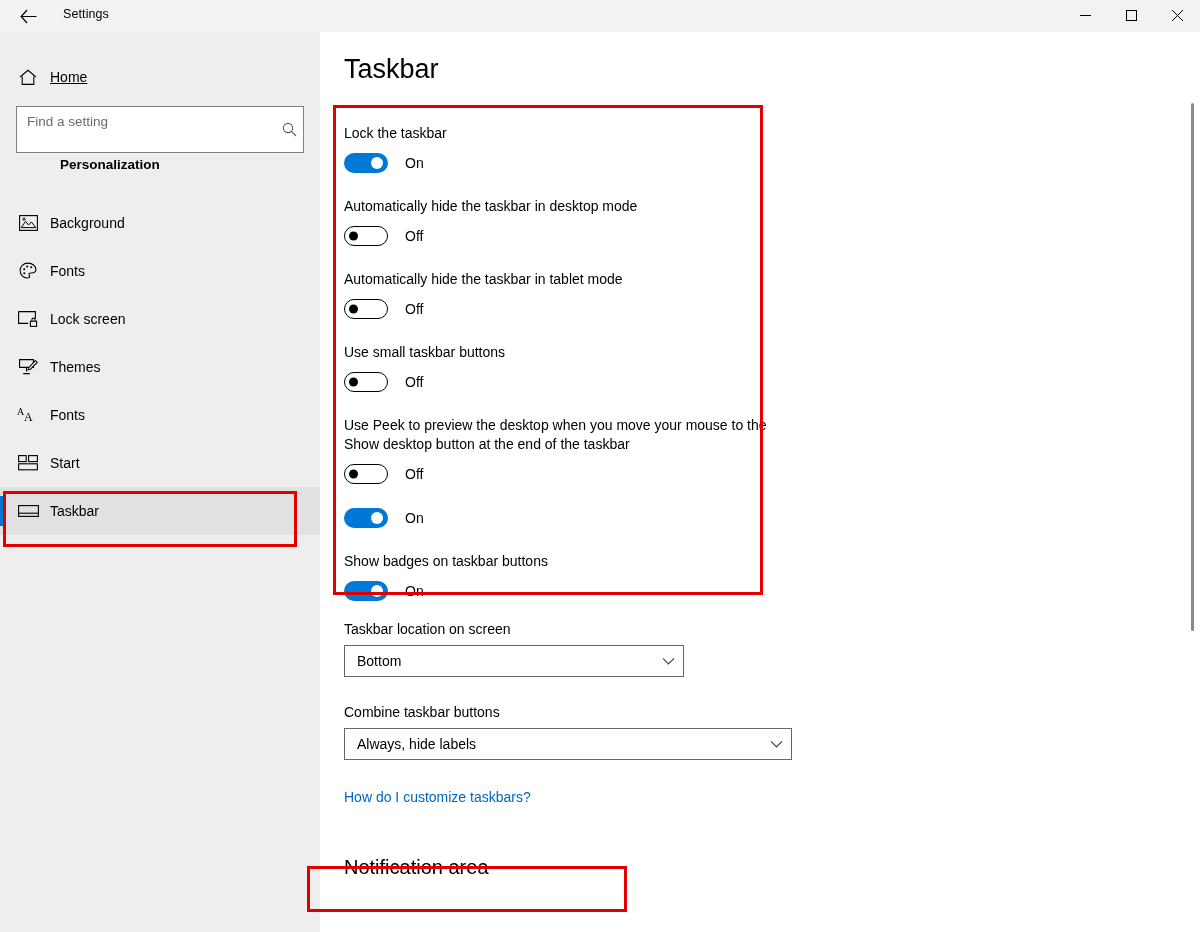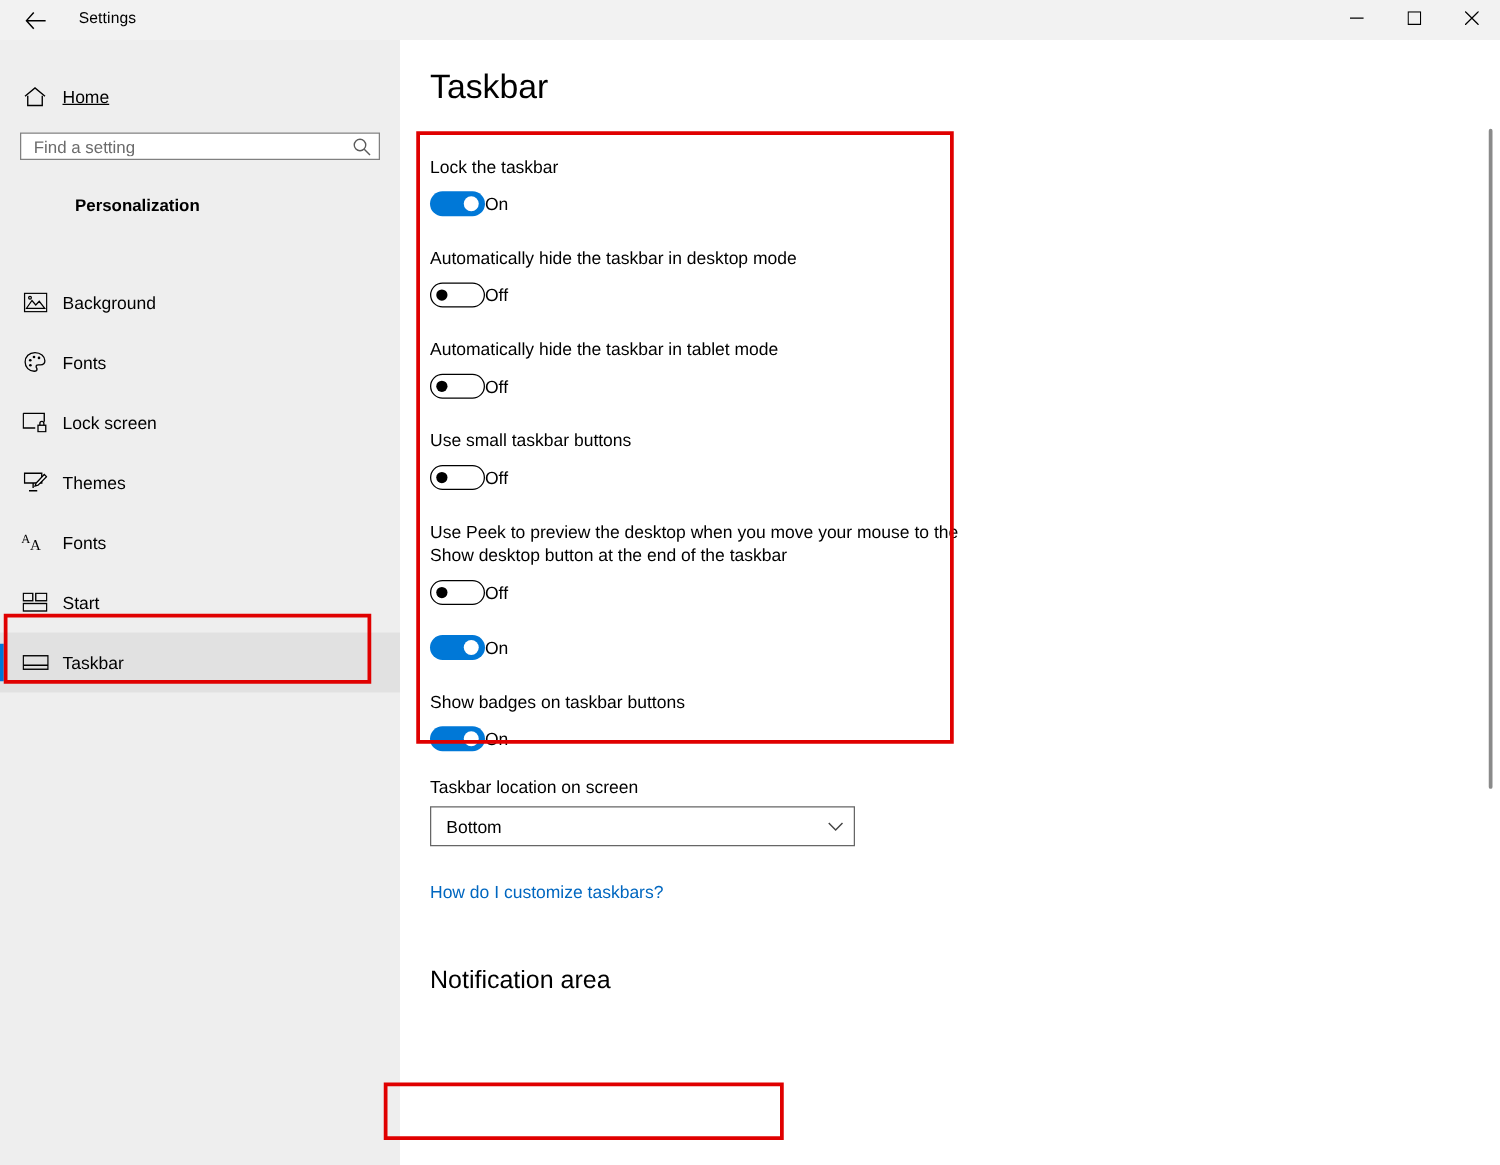--- a/index.html
+++ b/index.html
@@ -42,38 +42,38 @@
     background: #eeeeee;
   }
   .home-row {
     position: absolute; left: 0; top: 26px; width: 320px; height: 38px;
     display: flex; align-items: center; cursor: pointer;
   }
   .home-icon { width: 24px; margin-left: 16px; display: flex; justify-content: center; }
   .home-label { margin-left: 10px; font-size: 14px; color: #000; text-decoration: underline; }
 
   .searchbox {
-    position: absolute; left: 16px; top: 74px; width: 288px; height: 22px;
+    position: absolute; left: 16px; top: 74px; width: 288px; height: 47px;
     border: 1px solid #808080; background: #ffffff;
-    display: flex; align-items: center;
+    display: flex; 
   }
   .searchbox input {
     flex: 1; border: none; outline: none; height: 28px;
     padding-left: 10px; font-size: 13.5px; color: #222;
     font-family: "Liberation Sans", sans-serif; background: transparent;
   }
   .searchbox input::placeholder { color: #6b6b6b; }
   .search-icon { width: 28px; display: flex; align-items: center; justify-content: center; }
 
   .section-head {
     position: absolute; left: 16px; top: 125px;
     font-size: 13.5px; font-weight: bold; color: #000; padding-left: 44px;
   }
 
-  .navlist { position: absolute; left: 0; top: 186px; width: 320px; }
+  .navlist { position: absolute; left: 0; top: 167px; width: 320px; }
   .navitem {
     position: relative; height: 48px; display: flex; align-items: center;
     cursor: pointer;
   }
   .navitem.selected { background: #e1e1e1; }
   .navitem.selected::before {
     content: ""; position: absolute; left: 0; top: 9px;
     width: 3px; height: 30px; background: #0078d7;
   }
   .nav-icon {
@@ -101,21 +101,21 @@
   .toggle-row { display: flex; align-items: center; margin-bottom: 24px; }
   .switch {
     width: 44px; height: 20px; border-radius: 10px; position: relative;
     cursor: pointer; flex-shrink: 0;
   }
   .switch.on { background: #0078d7; }
   .switch.off { background: #ffffff; border: 1.4px solid #000000; }
   .knob { position: absolute; border-radius: 50%; top: 50%; transform: translateY(-50%); }
   .switch.on .knob { width: 12px; height: 12px; background: #ffffff; right: 5px; }
   .switch.off .knob { width: 9px; height: 9px; background: #000000; left: 4px; }
-  .switch-state { margin-left: 0; font-size: 14px; color: #000; }
+  .switch-state { margin-left: 17px; font-size: 14px; color: #000; }
 
   .field-label { font-size: 14px; color: #000; margin-bottom: 8px; }
   .combo {
     height: 32px; border: 1px solid #666666; background: #ffffff;
     display: flex; align-items: center; cursor: pointer;
     font-size: 14px; color: #000;
   }
   .combo .val { padding-left: 12px; flex: 1; }
   .combo .chev { width: 30px; display: flex; align-items: center; justify-content: center; }
 
@@ -372,20 +372,31 @@
         <div class="combo" style="width:340px;justify-content:flex-end;">
           <span class="val">Bottom</span>
           <span class="chev">
             <svg width="13" height="9" viewBox="0 0 13 9">
                 <path d="M1 1.4 L6.5 7 L12 1.4" fill="none" stroke="#444" stroke-width="1.15"></path>
               </svg>
           </span>
         </div>
       </div>
 
+      <div style="margin-top:27px;">
+        <div class="field-label">Combine taskbar buttons</div>
+        <div class="combo" style="width:448px;">
+          <span class="val">Always, hide labels</span>
+          <span class="chev">
+            <svg width="13" height="9" viewBox="0 0 13 9">
+                <path d="M1 1.4 L6.5 7 L12 1.4" fill="none" stroke="#444" stroke-width="1.15"></path>
+              </svg>
+          </span>
+        </div>
+      </div>
 
       <div style="margin-top:28px;">
         <a class="link">How do I customize taskbars?</a>
       </div>
 
       <div style="margin-top:50px;">
         <div class="subhead">Notification area</div>
 
       </div>
 

